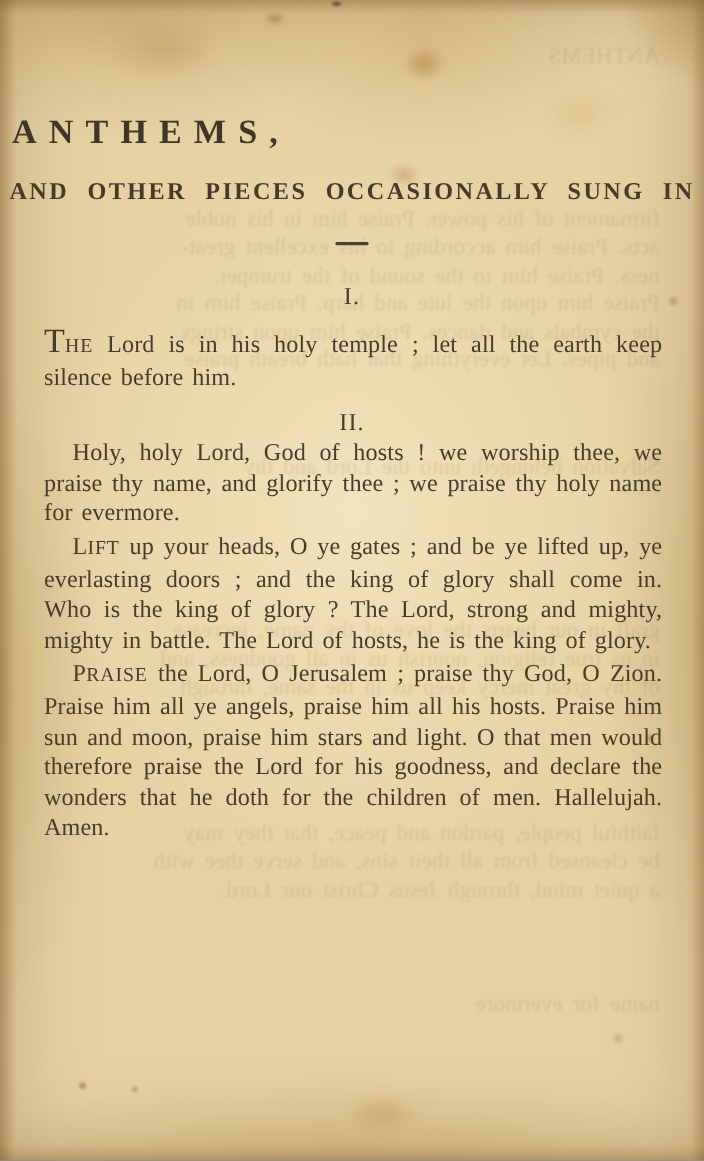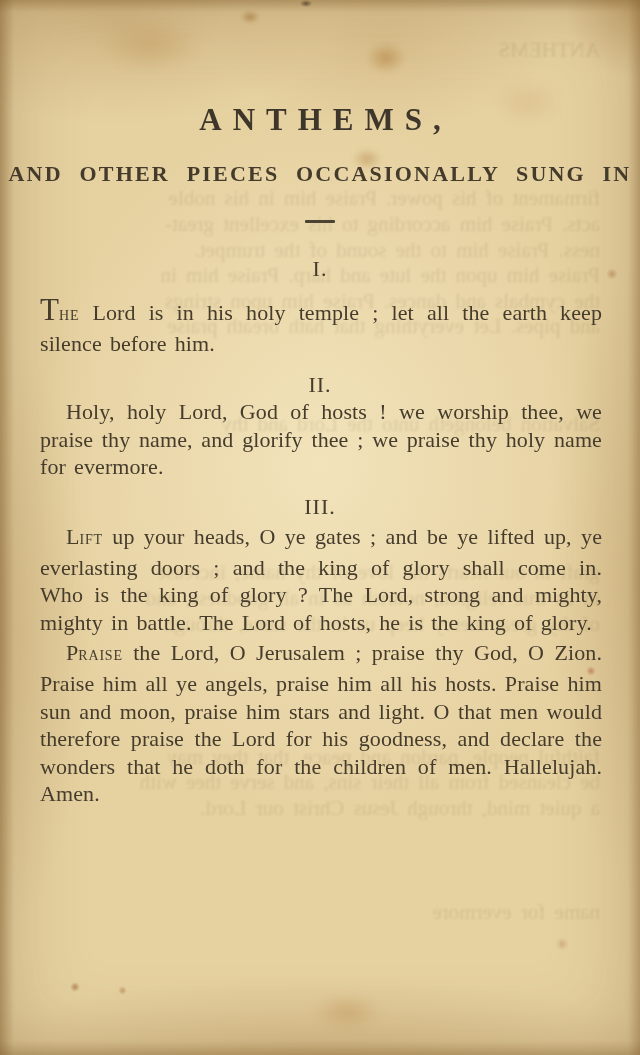--- a/index.html
+++ b/index.html
@@ -49,21 +49,20 @@
   }
 
   
   .spot { position: absolute; border-radius: 50%; pointer-events: none; }
 
   
   .content { position: relative; padding-top: 102px; }
 
   .title {
     margin: 0;
-    text-align: center;
     font-size: 31px;
     font-weight: bold;
     letter-spacing: 11px;
     text-indent: 11px;
     line-height: 36px;
     color: #3e362a;
   }
   .subtitle {
     margin: 16px 0 0;
     text-align: center;
@@ -104,21 +103,21 @@
     text-align: justify;
     word-spacing: 2.5px;
     letter-spacing: 0.1px;
   }
   .sec-1 .body-par { margin-top: 12px; }
   .sec-2 .body-par.first, .sec-3 .body-par.first, .sec-4 .body-par.first { margin-top: 3px; }
   .body-par.indent { text-indent: 26px; }
 
   .lead { font-weight: normal; }
   .lead.big { font-size: 31px; line-height: 1; }
-  .sc { font-size: 14px; letter-spacing: 0.8px; }
+  .sc { font-size: 18px; letter-spacing: 0.8px; }
 </style>
 </head>
 <body>
 
 <div class="page">
 
   <div class="bleed" id="bleed">
       <span style="top: 38px;">ANTHEMS</span>
       <span style="top: 186px;">firmament of his power. Praise him in his noble</span>
       <span style="top: 212px;">acts. Praise him according to his excellent great-</span>
@@ -163,21 +162,20 @@
       <h3 class="numeral">I.</h3>
       <p class="body-par"><span class="lead big">T</span><span class="sc">HE</span><span> Lord is in his holy temple ; let all the earth keep silence before him.</span></p>
     </section>
 
     <section class="sec-2">
       <h3 class="numeral">II.</h3>
       <p class="body-par indent"><span>Holy, holy Lord, God of hosts ! we worship thee, we praise thy name, and glorify thee ; we praise thy holy name for evermore.</span></p>
     </section>
 
     <section class="sec-3">
-      <h3 class="numeral">III.</h3>
       <p class="body-par first indent"><span class="lead">L</span><span class="sc">IFT</span><span> up your heads, O ye gates ; and be ye lifted up, ye everlasting doors ; and the king of glory shall come in.  Who is the king of glory ?  The Lord, strong and mighty, mighty in battle.  The Lord of hosts, he is the king of glory.</span></p>
     </section>
 
     <section class="sec-4">
       <p class="body-par first indent"><span class="lead">P</span><span class="sc">RAISE</span><span> the Lord, O Jerusalem ;  praise thy God, O Zion.  Praise him all ye angels, praise him all his hosts.  Praise him sun and moon, praise him stars and light.  O that men would therefore praise the Lord for his goodness, and declare the wonders that he doth for the children of men.  Hallelujah. Amen.</span></p>
     </section>
 
   </div>
 </div>
 

